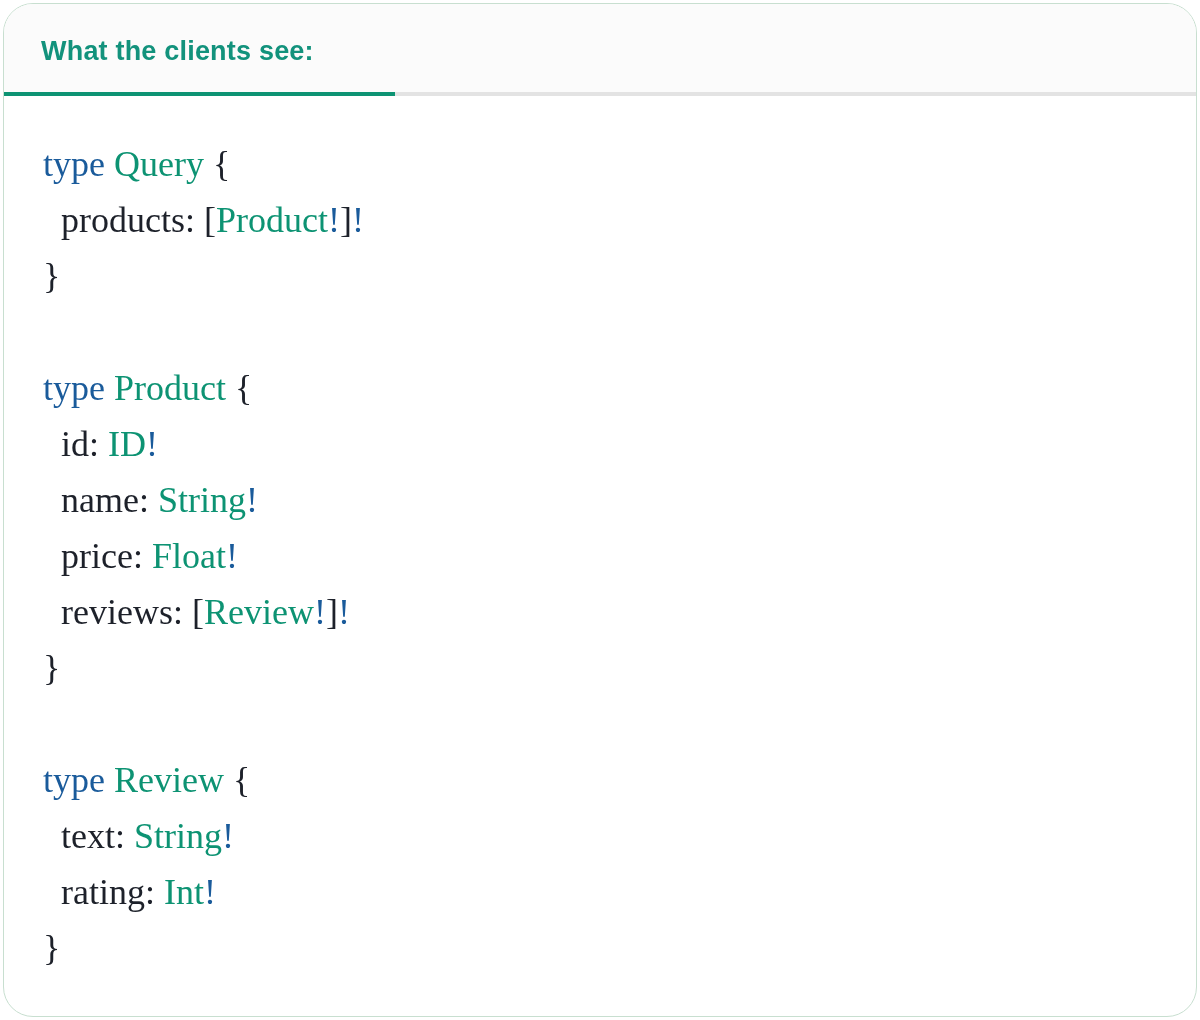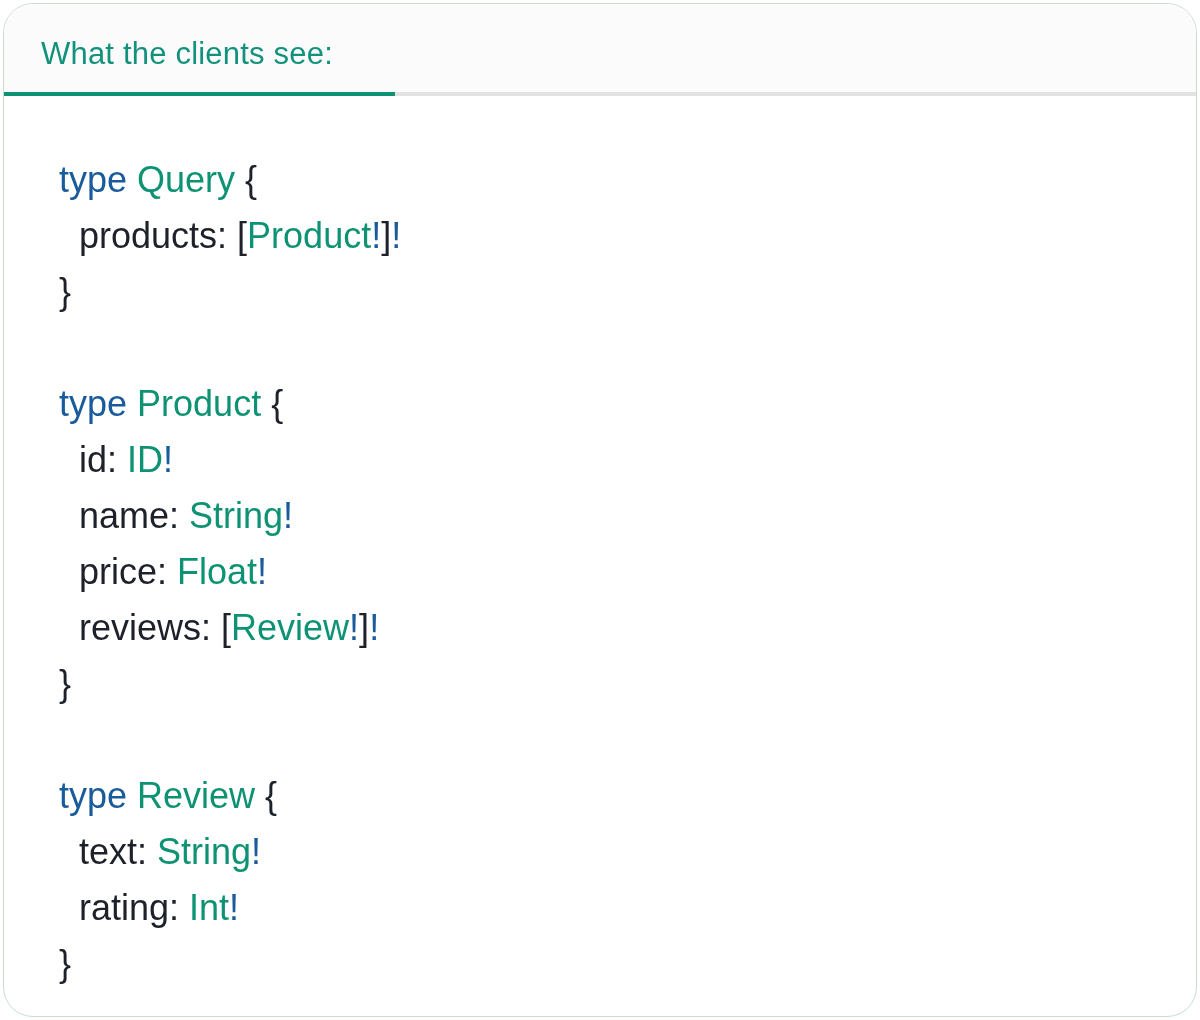--- a/index.html
+++ b/index.html
@@ -22,35 +22,35 @@
     height: 92px;
     background: var(--header-bg, #fbfbfb);
     border-bottom: 4px solid var(--divider, #e3e3e3);
   }
   .tab {
     display: inline-block;
     padding: 32px 0 0 37px;
     cursor: pointer;
   }
   .tab-label {
-    font-size: 31px;
-    font-weight: 400;
+    font-size: 27px;
+    font-weight: 700;
     letter-spacing: 0.2px;
     color: var(--teal-header, #12927c);
   }
   .tab-underline {
     position: absolute;
     left: 0; bottom: -4px;
     width: 391px; height: 4px;
     background: var(--teal, #0d9373);
   }
   .code {
-    margin: 16px;
+    margin: 0;
     padding: 40px 30px 0 39px;
-    font-family: Liberation Sans, sans-serif;
+    font-family: Liberation Serif, serif;
     font-size: 36px;
     line-height: 56px;
     white-space: pre;
   }
   .code .line { height: 56px; }
   .tok-dark { color: var(--dark, #1d212a); }
   .tok-teal { color: var(--teal, #0d9373); }
   .tok-blue { color: var(--blue, #1a5b9b); }
 </style>
 </head>

